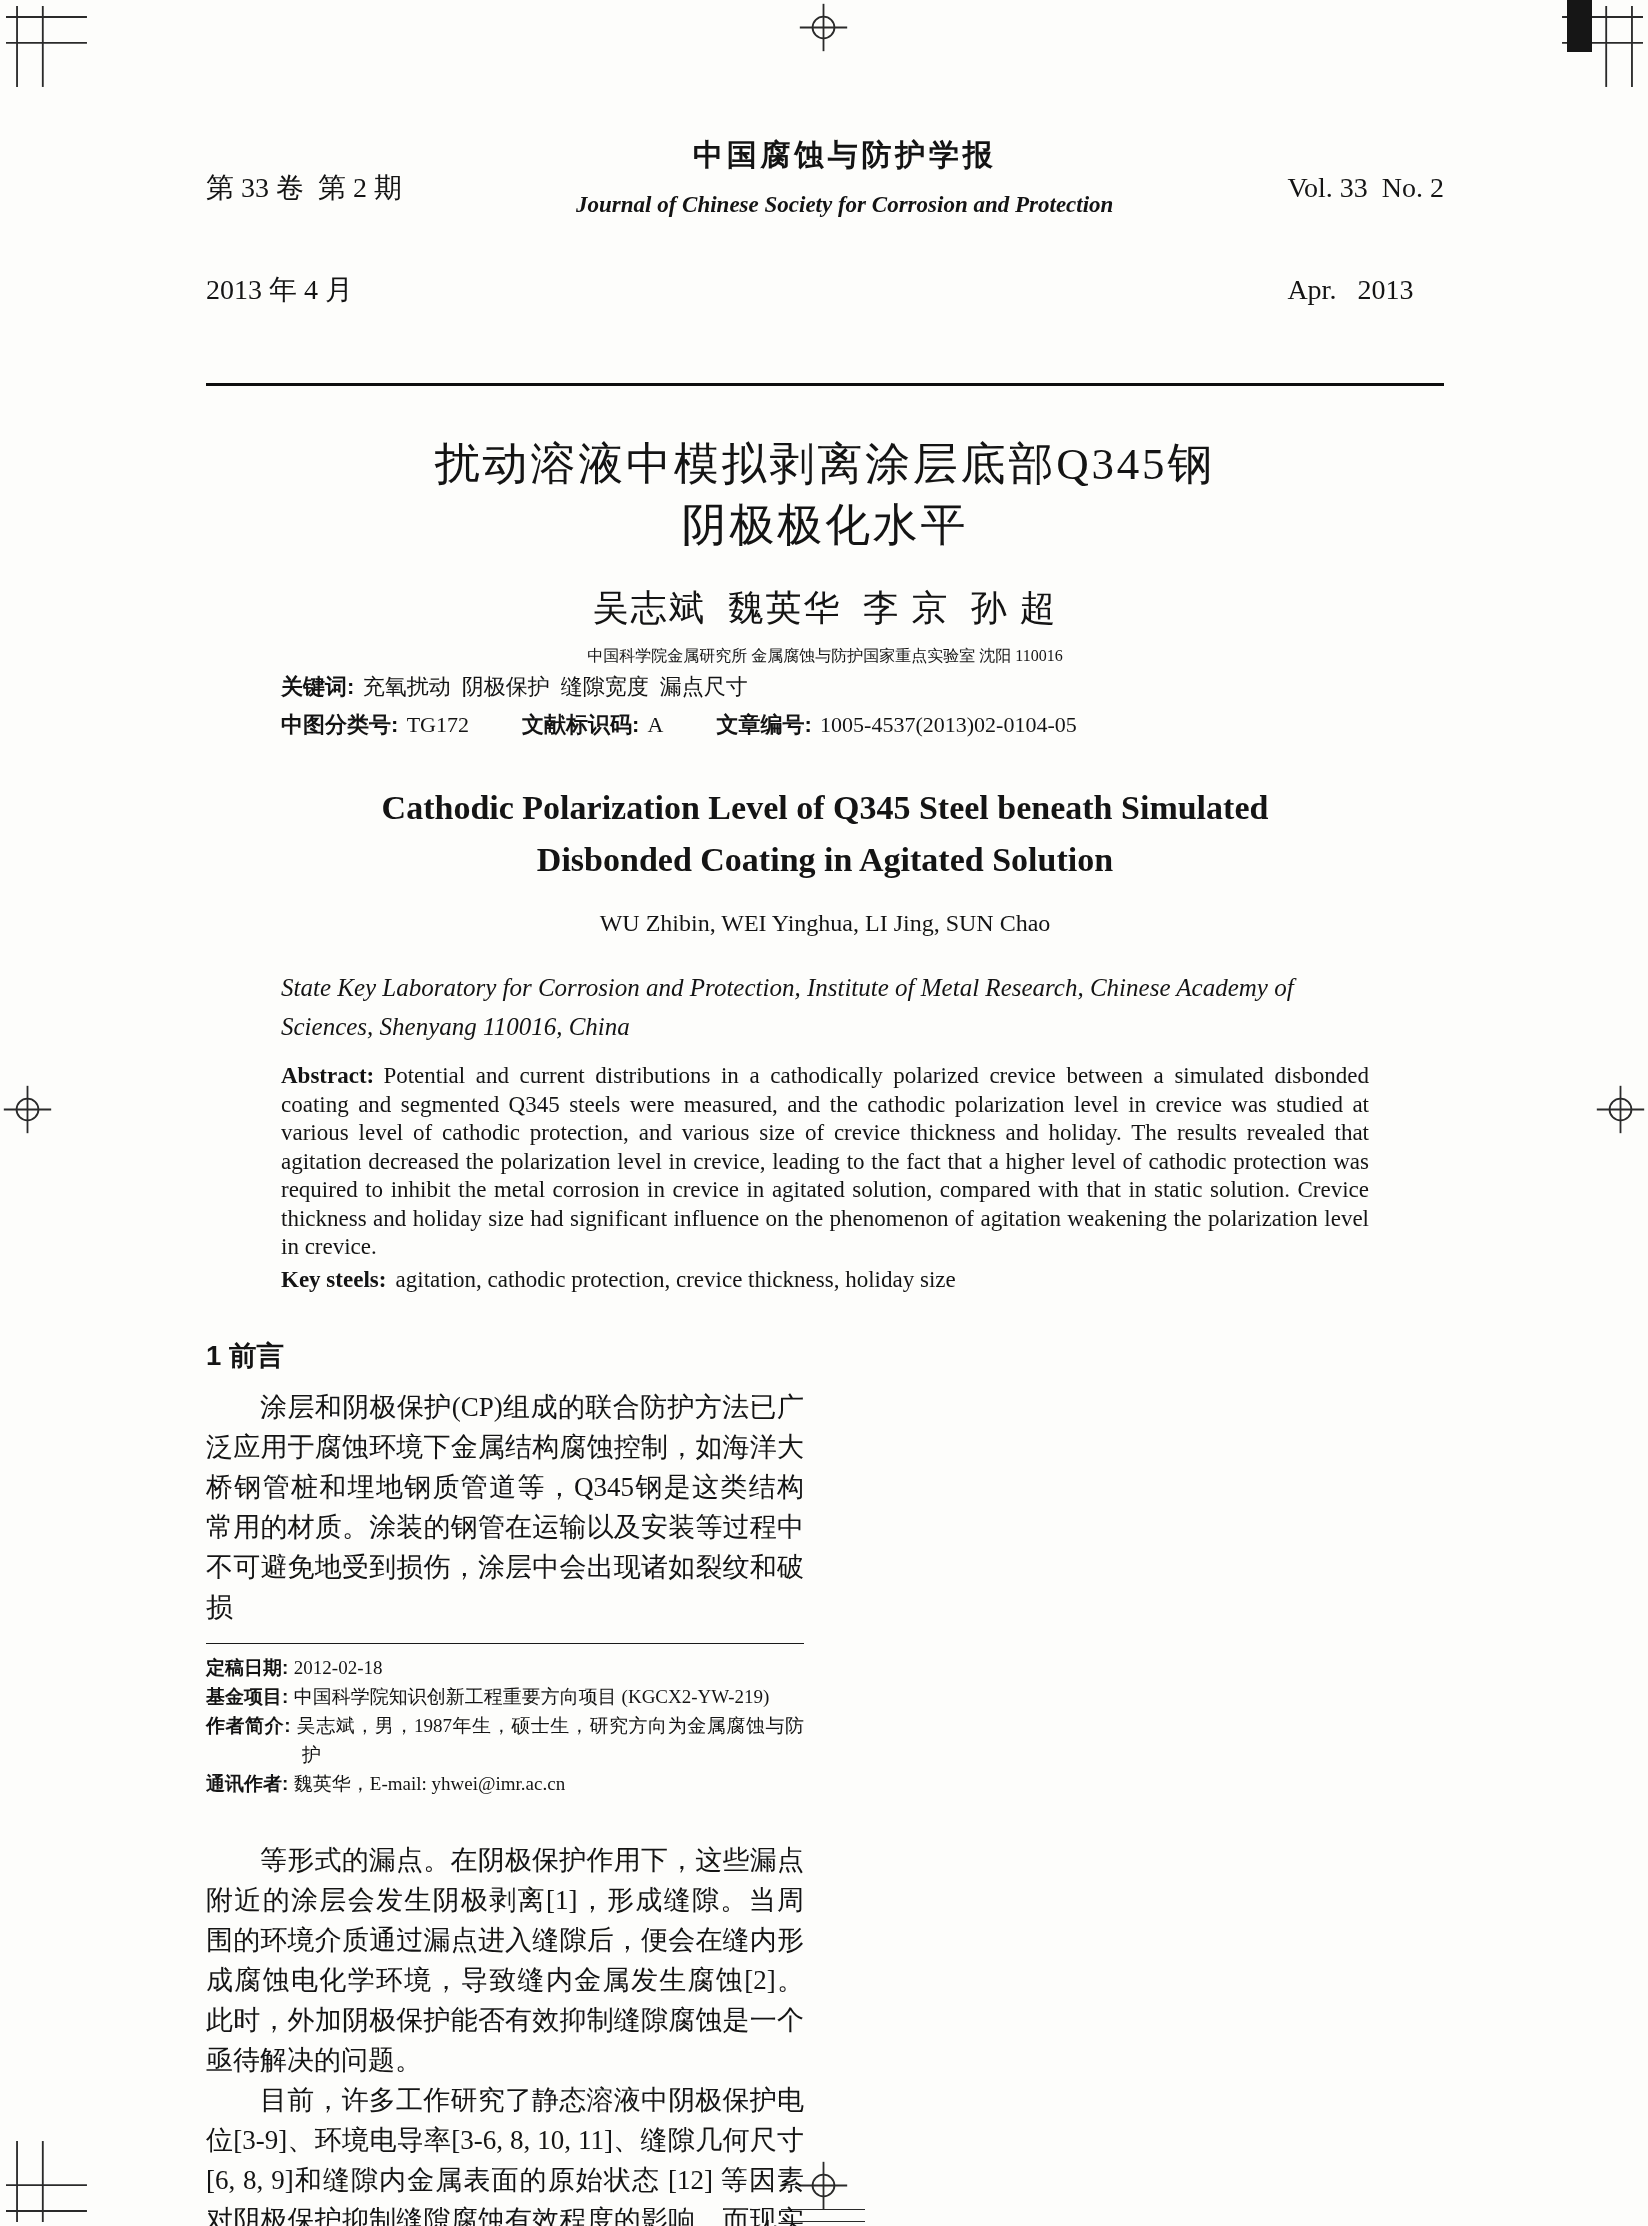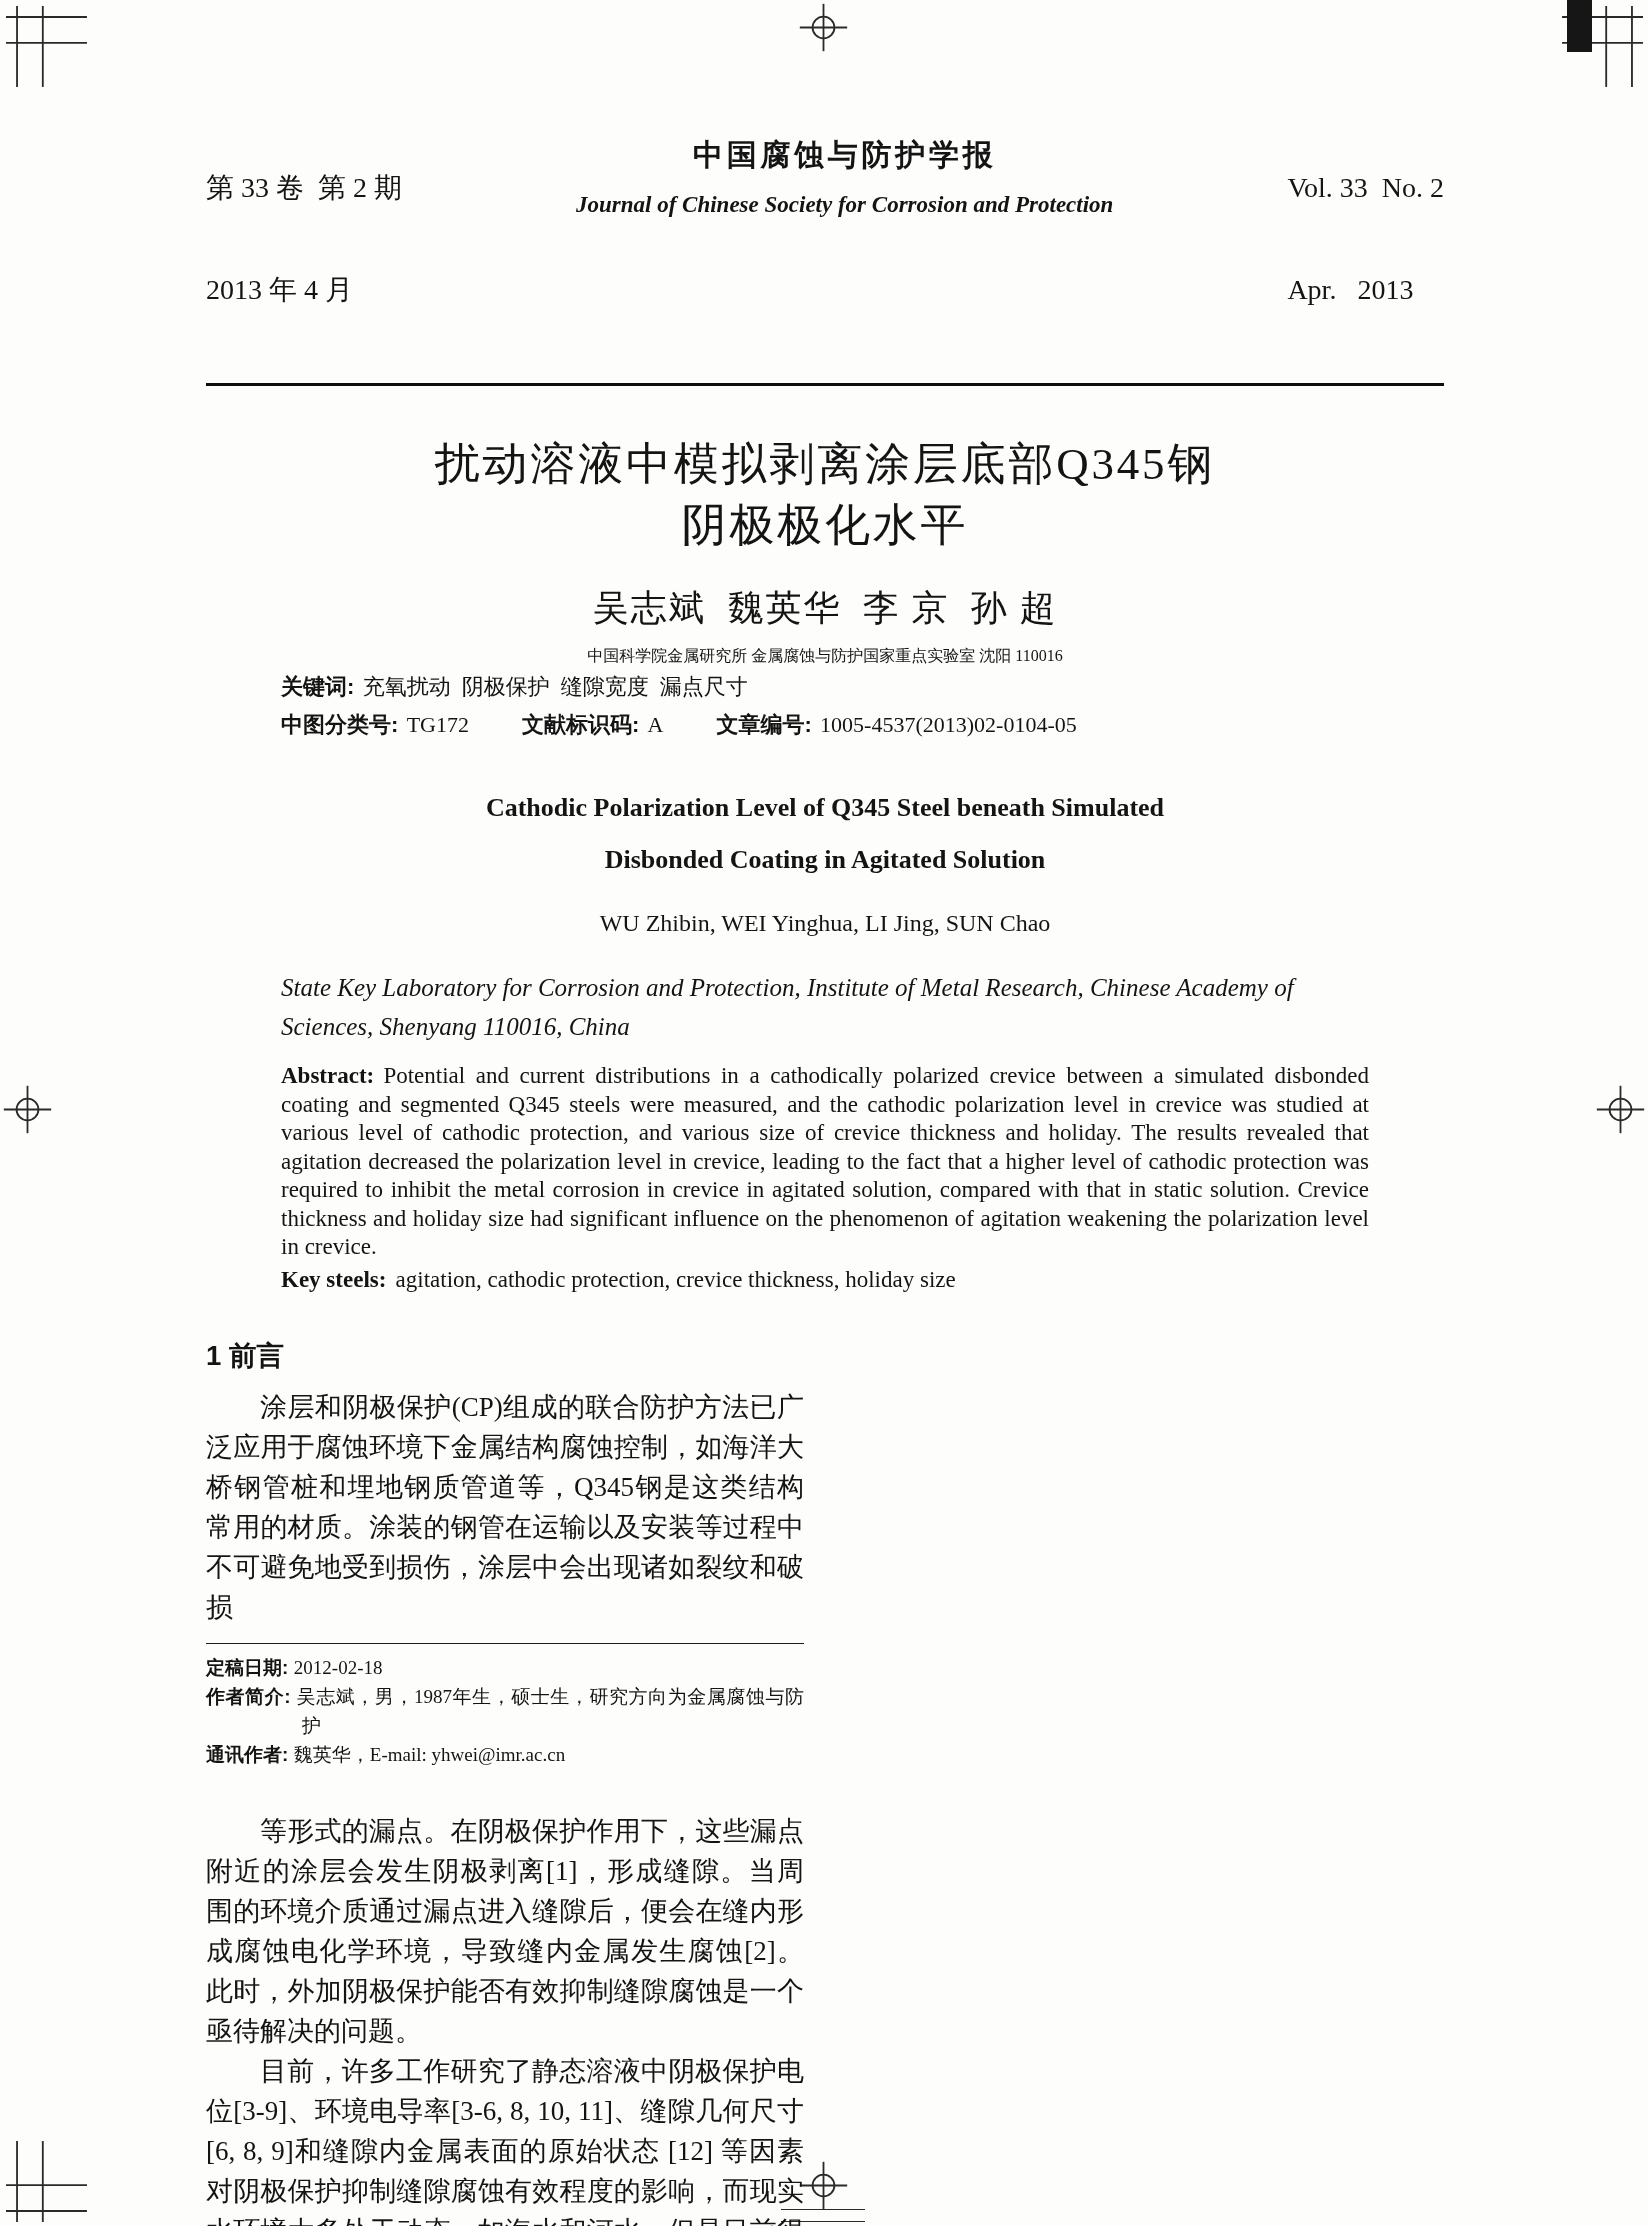--- a/index.html
+++ b/index.html
@@ -114,21 +114,21 @@
     line-height: 30px;
     display: flex;
   }
   .class-group { margin-right: 53px; }
   .class-group:last-child { margin-right: 0; }
 
   .title-en {
     margin-top: 42px;
     text-align: center;
     font-weight: bold;
-    font-size: 26px;
+    font-size: 34px;
     line-height: 52px;
   }
   .authors-en {
     margin-top: 24px;
     text-align: center;
     font-size: 24px;
   }
   .affil-en {
     margin-top: 31px;
     font-style: italic;
@@ -315,20 +315,23 @@
       <div class="col">
         <h2 class="sec-heading">1 前言</h2>
         <p class="body-p">涂层和阴极保护(CP)组成的联合防护方法已广泛应用于腐蚀环境下金属结构腐蚀控制，如海洋大桥钢管桩和埋地钢质管道等，Q345钢是这类结构常用的材质。涂装的钢管在运输以及安装等过程中不可避免地受到损伤，涂层中会出现诸如裂纹和破损</p>
 
         <div class="fn-block">
           <div class="fn-rule"></div>
           <div class="fn-line">
             <span class="fn-label">定稿日期:</span><span>2012-02-18</span>
           </div>
           <div class="fn-line">
+            <span class="fn-label">基金项目:</span><span>中国科学院知识创新工程重要方向项目 (KGCX2-YW-219)</span>
+          </div>
+          <div class="fn-line">
             <span class="fn-label">作者简介:</span><span>吴志斌，男，1987年生，硕士生，研究方向为金属腐蚀与防护</span>
           </div>
           <div class="fn-line">
             <span class="fn-label">通讯作者:</span><span>魏英华，E-mail: yhwei@imr.ac.cn</span>
           </div>
         </div>
       </div>
 
       <div class="col">
         <p class="body-p">等形式的漏点。在阴极保护作用下，这些漏点附近的涂层会发生阴极剥离[1]，形成缝隙。当周围的环境介质通过漏点进入缝隙后，便会在缝内形成腐蚀电化学环境，导致缝内金属发生腐蚀[2]。此时，外加阴极保护能否有效抑制缝隙腐蚀是一个亟待解决的问题。</p>

